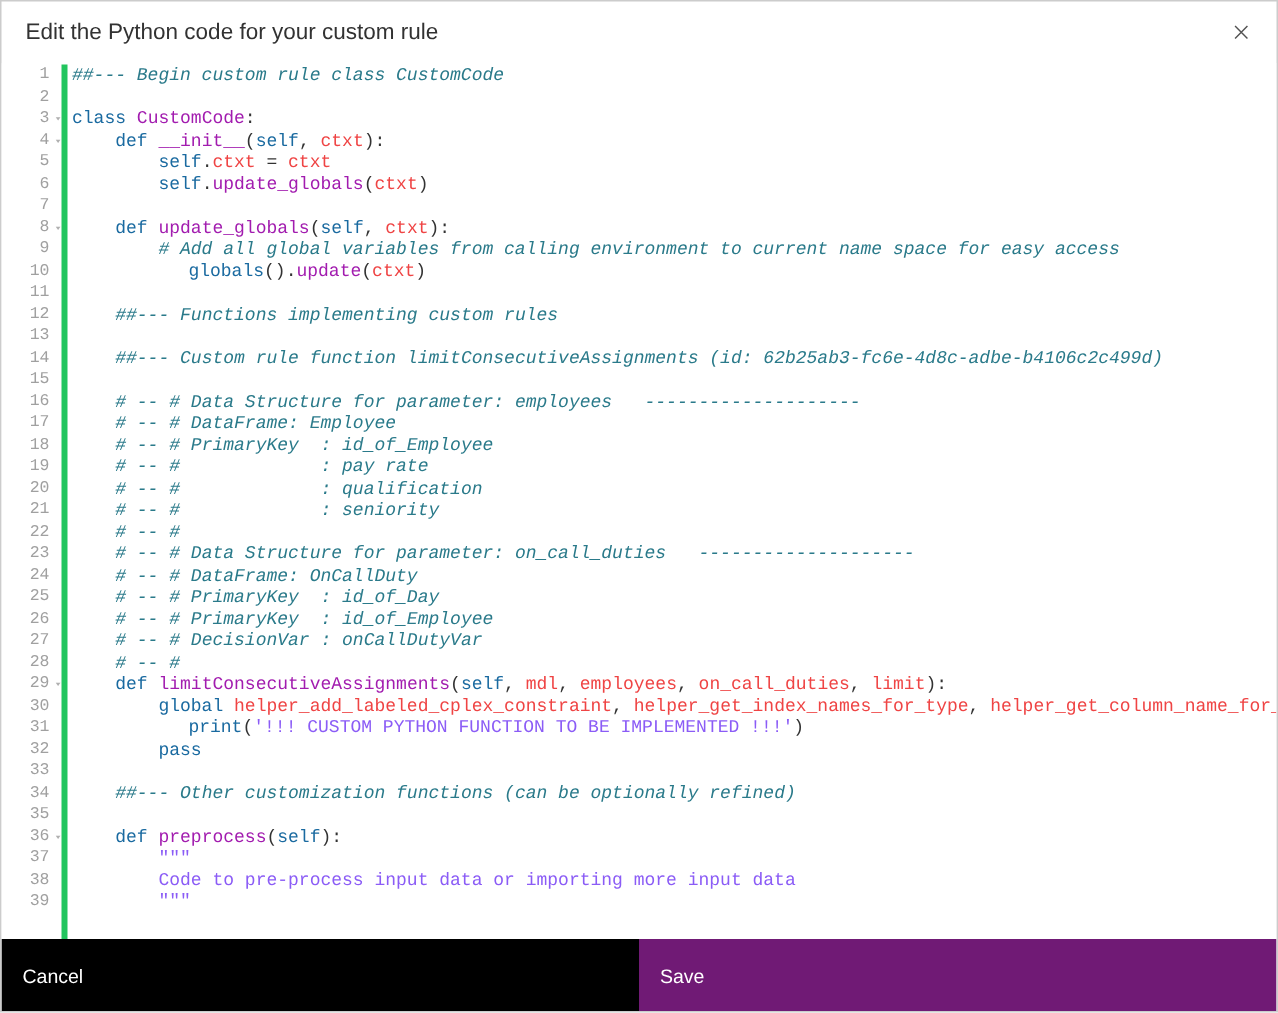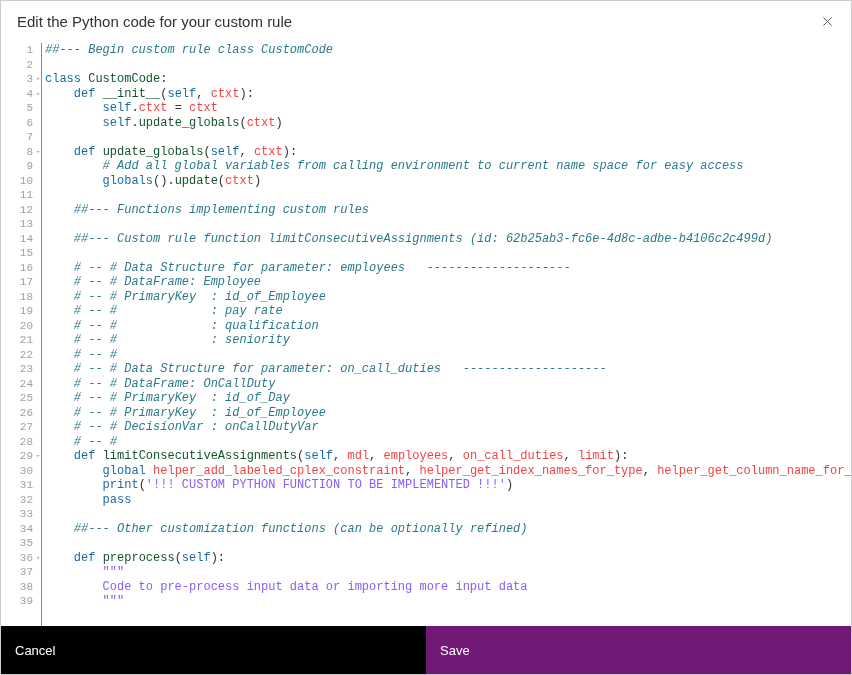--- a/index.html
+++ b/index.html
@@ -63,30 +63,30 @@
   content: "▸";
   position: absolute;
   right: -7px;
   top: 0;
   font-size: 8px;
   color: #b0b0b0;
   transform: rotate(90deg) scaleX(0.7);
 }
 .code-area {
   flex: 1;
-  border-left: 1px solid #22c55e;
+  border-left: 4px solid #22c55e;
   padding-left: 3px;
   overflow: hidden;
   white-space: pre;
 }
 .code-line { height: 14.5px; color: #333; }
 .tok-comment { color: #2a7a8a; font-style: italic; }
 .tok-keyword { color: #1a6aa0; }
-.tok-funcname { color: #14532d; }
-.tok-builtin { color: #1a6aa0; }
+.tok-funcname { color: #a21caf; }
+.tok-builtin { color: #1a6aa0; margin-left: 20px; }
 .tok-self { color: #1a6aa0; }
 .tok-string { color: #8b5cf6; }
 .tok-punct { color: #333; }
 .tok-default { color: #ef4444; }
 .footer {
   display: flex;
   height: 48px;
   flex-shrink: 0;
 }
 .btn {

